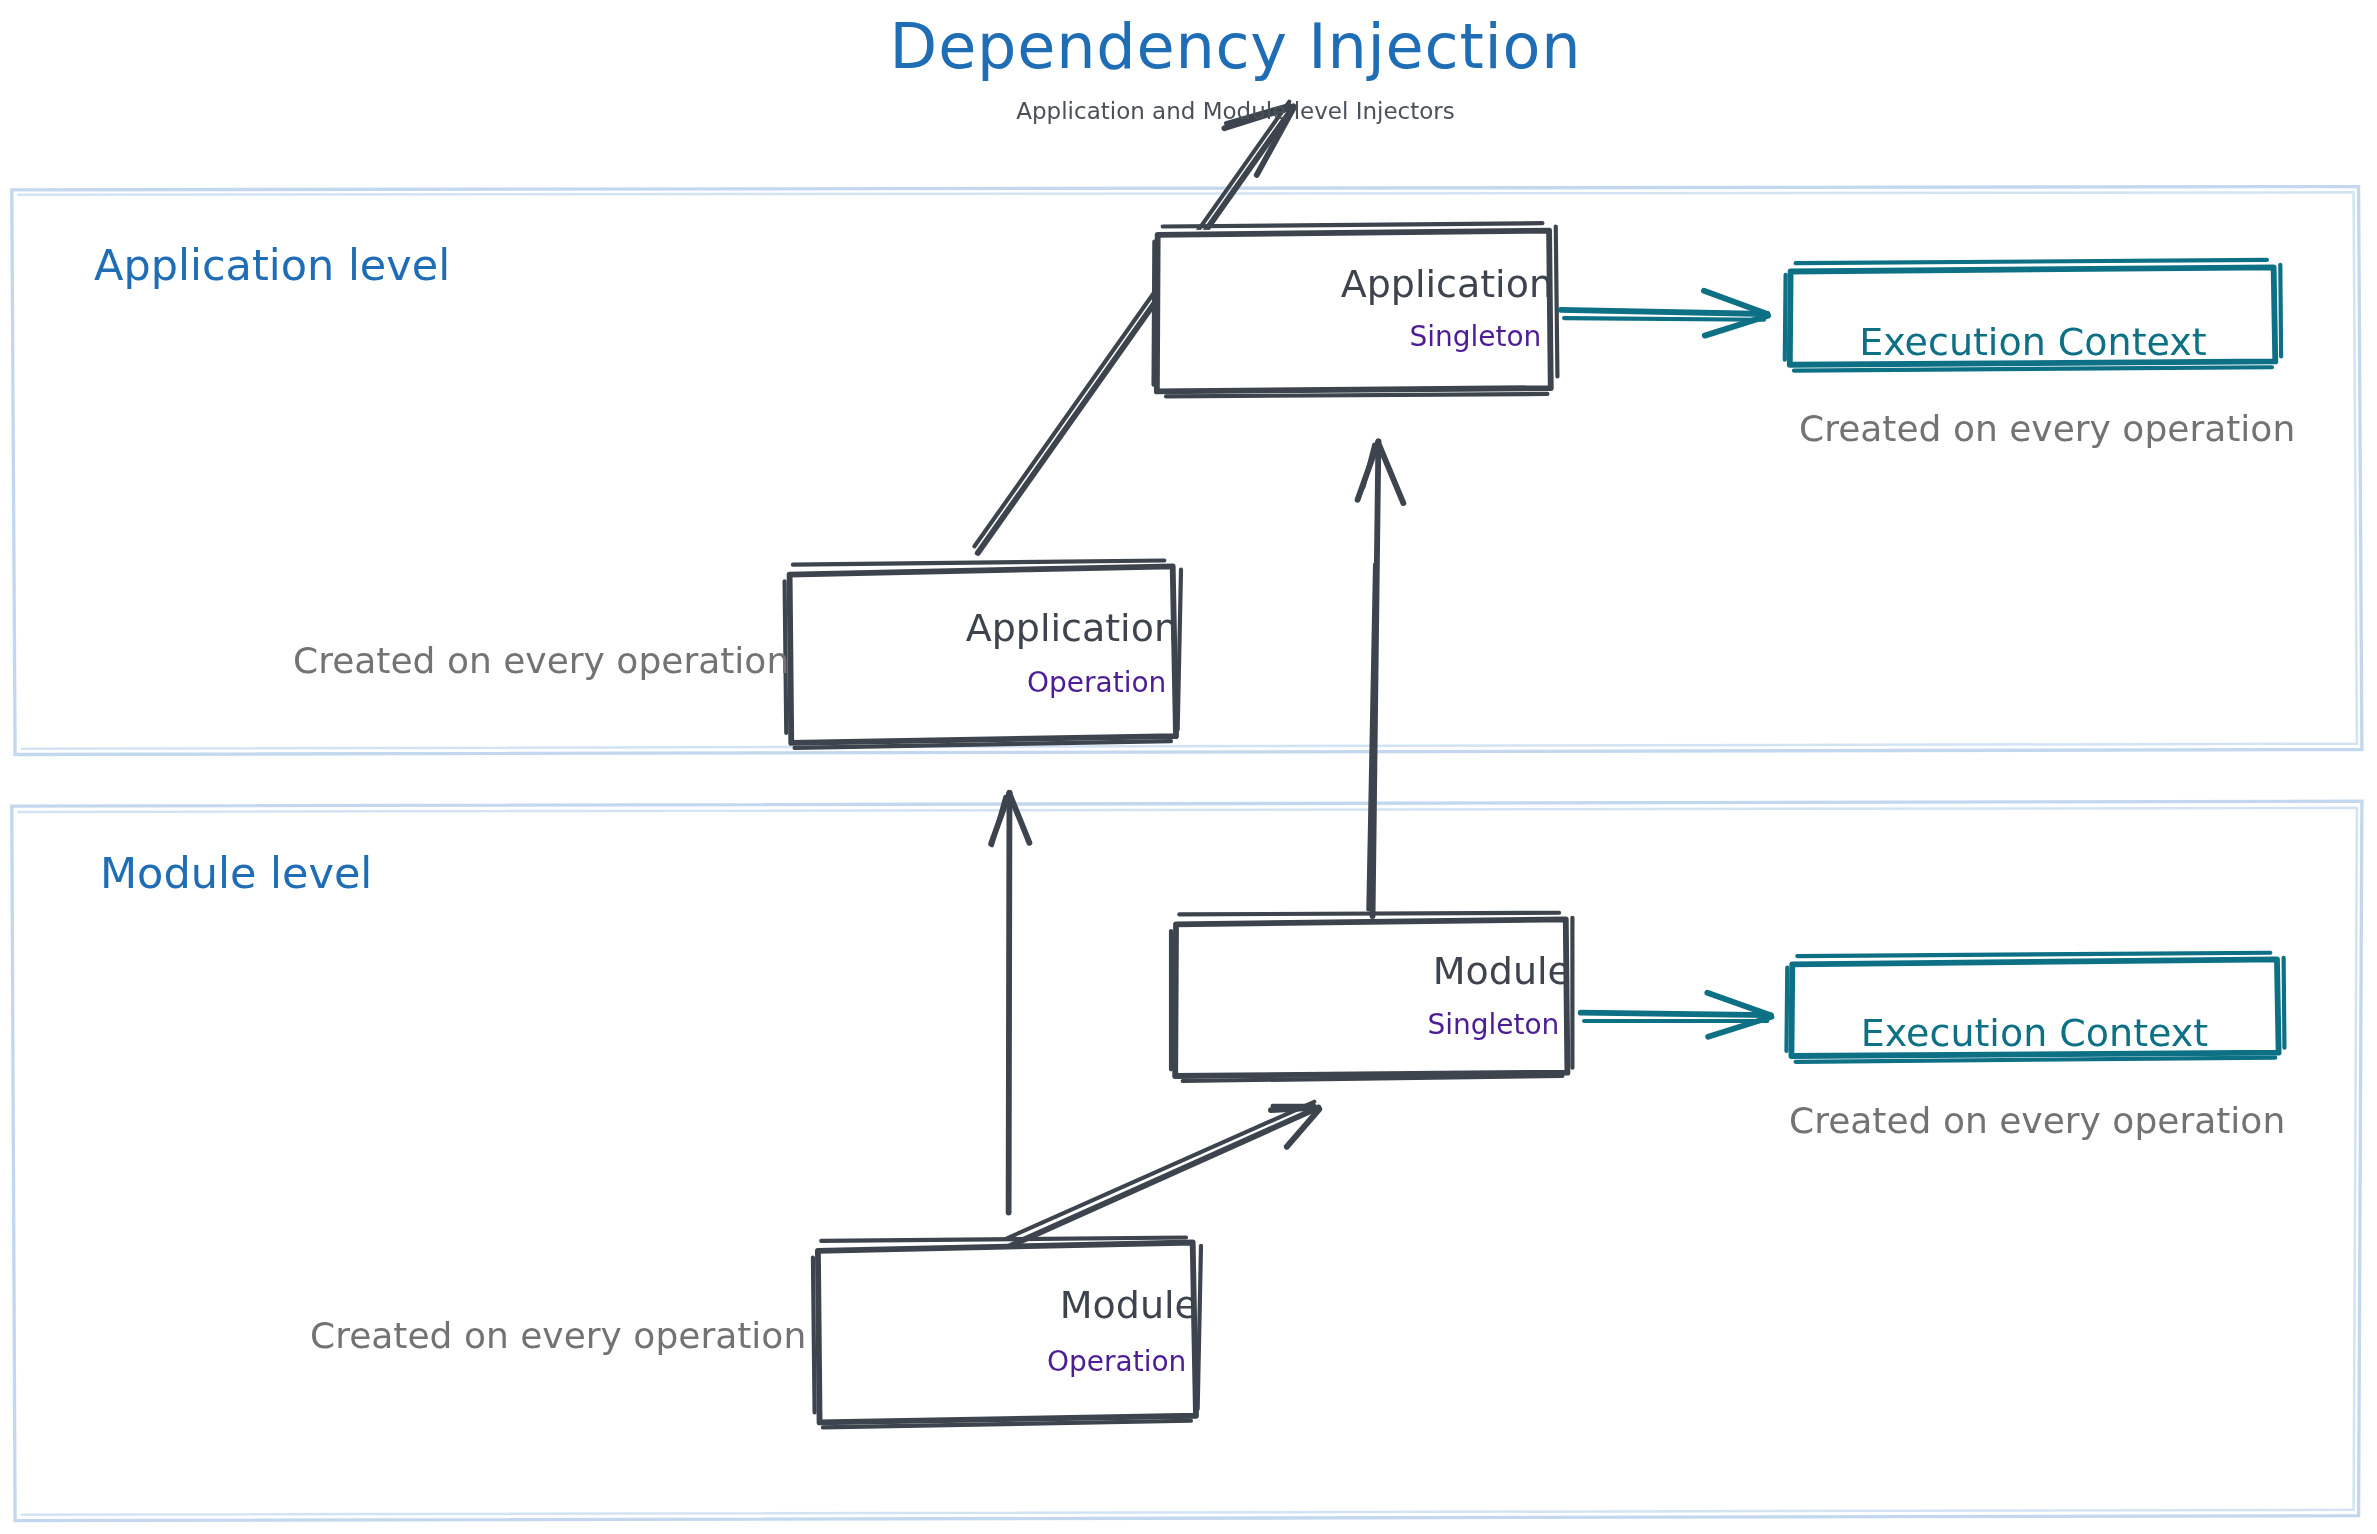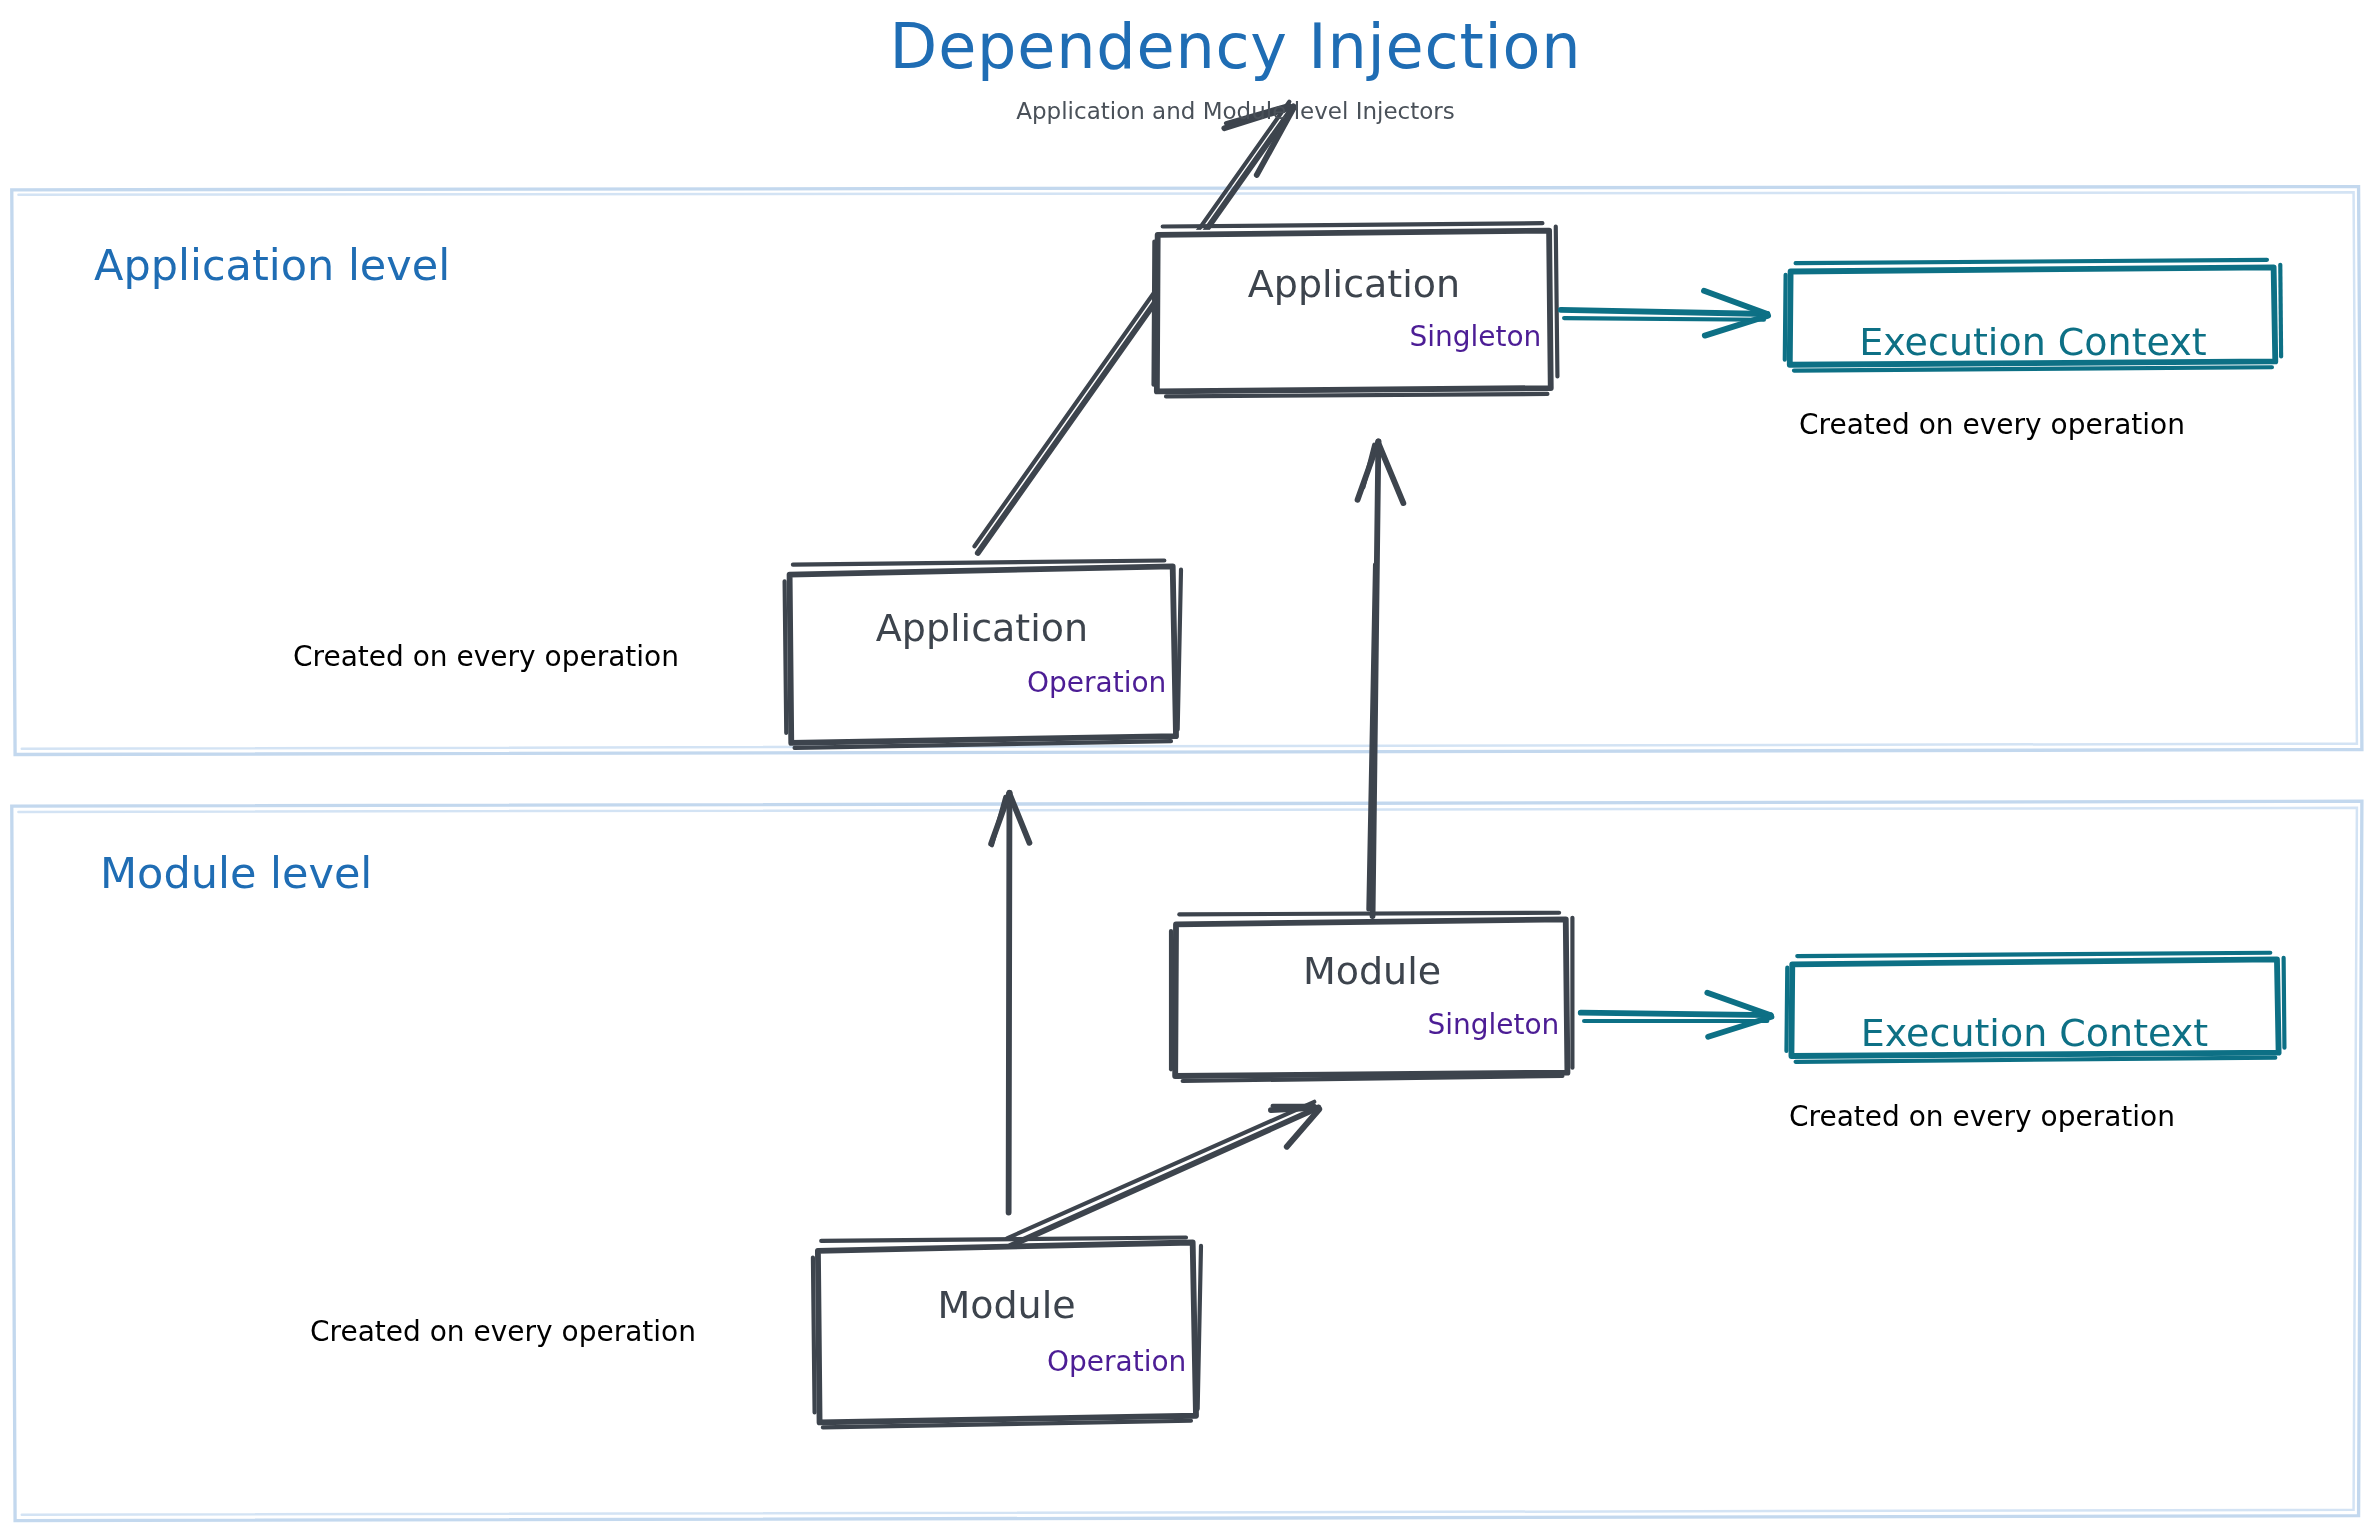--- a/index.html
+++ b/index.html
@@ -52,21 +52,21 @@
   }
   #label-application { left: 47px; top: 240px; }
   #label-module      { left: 53px; top: 848px; }
 
   
   .box-title {
     position: absolute;
     font-size: 38px;
     color: #3d444d;
     white-space: nowrap;
-    text-align: center;
+    text-align: right;
     width: 100%;
     left: 0;
   }
   .box-scope {
     position: absolute;
     font-size: 28px;
     color: #4c1d95;
     white-space: nowrap;
     right: 11.7px;
   }
@@ -75,22 +75,22 @@
     font-size: 38px;
     color: #0d7085;
     white-space: nowrap;
     width: 100%;
     text-align: center;
     left: 0;
     margin-top: 28px;
   }
   .caption {
     position: absolute;
-    font-size: 28px;
-    color: #000000;
+    font-size: 36px;
+    color: #737373;
     white-space: nowrap;
   }
   #cap-app-op   { left: 293px;  top: 640px; }
   #cap-mod-op   { left: 310px;  top: 1315px; }
   #cap-ec-app   { left: 1799px; top: 408px; }
   #cap-ec-mod   { left: 1789px; top: 1100px; }
 
   
   .boxwrap { position: absolute; }
   #box-app-singleton { left: 1155px; top: 227px;  width: 398px; height: 162px; }

